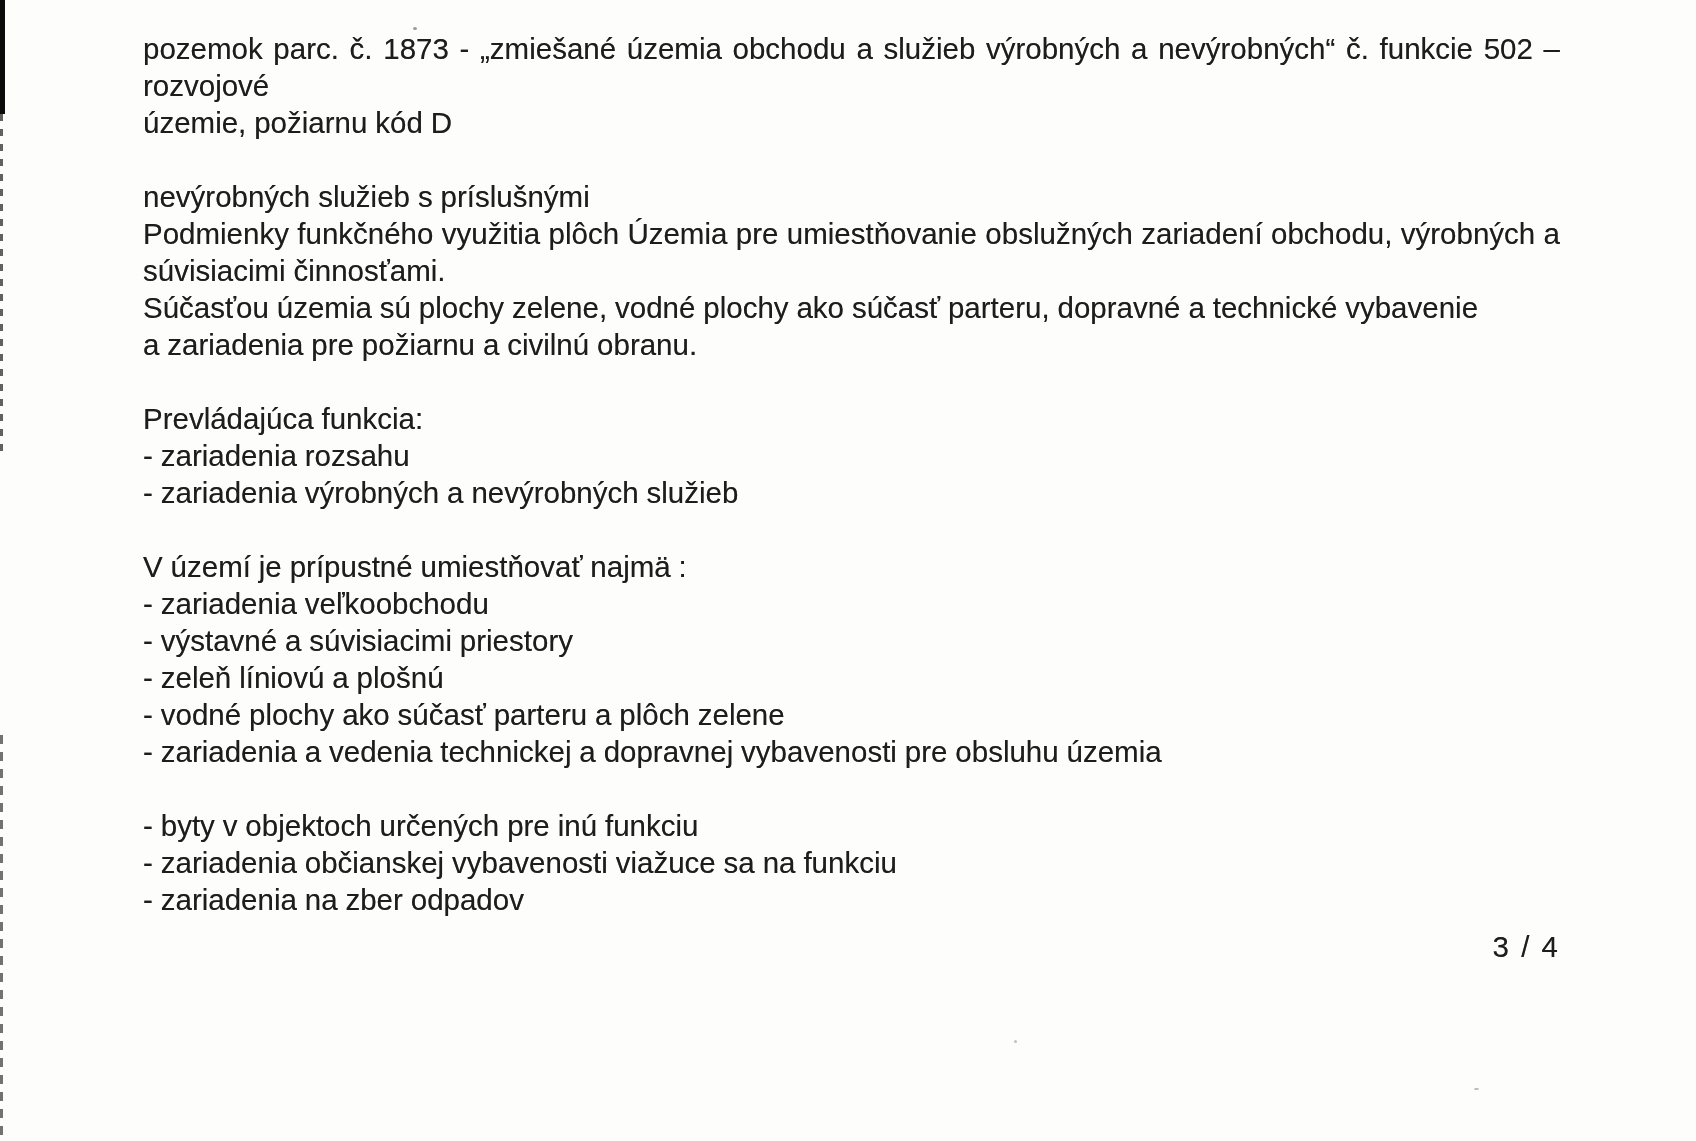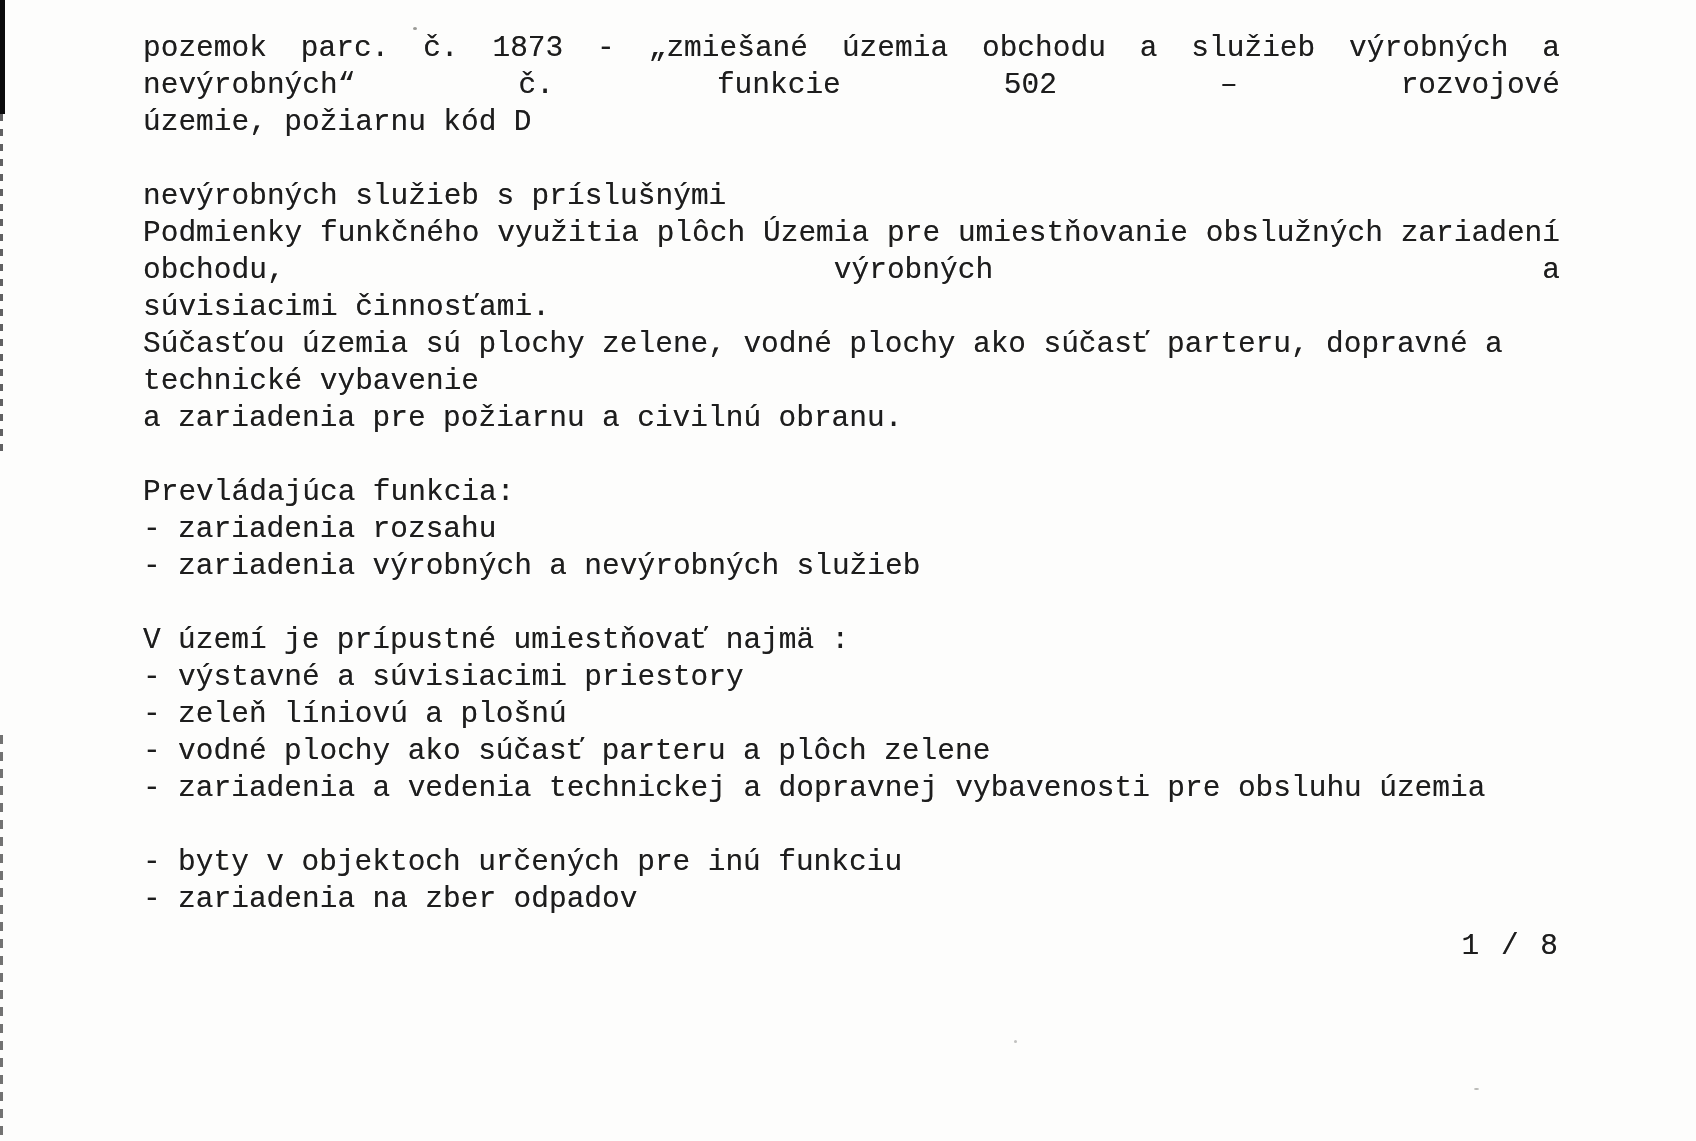--- a/index.html
+++ b/index.html
@@ -10,21 +10,21 @@
     margin:0;
     padding:0;
     background:var(--paper);
   }
   .page{
     position:relative;
     width:1696px;
     height:1141px;
     background:var(--paper);
     overflow:hidden;
-    font-family:Liberation Mono, monospace;
+    font-family:Liberation Sans, sans-serif;
     color:var(--ink);
   }
   
   .edge-seg{
     position:absolute;
     left:0;
   }
   .edge-top{
     top:0;height:114px;width:5px;
     background:#0b0b0c;
@@ -108,27 +108,29 @@
     </div>
 
     <div class="para">
       <div class="line">Prevládajúca funkcia:</div>
       <div class="line">- zariadenia rozsahu</div>
       <div class="line">- zariadenia výrobných a nevýrobných služieb</div>
     </div>
 
     <div class="para">
       <div class="line">V území je prípustné umiestňovať najmä :</div>
+      <div class="line">- zariadenia veľkoobchodu</div>
       <div class="line">- výstavné a súvisiacimi priestory</div>
       <div class="line">- zeleň líniovú a plošnú</div>
       <div class="line">- vodné plochy ako súčasť parteru a plôch zelene</div>
       <div class="line">- zariadenia a vedenia technickej a dopravnej vybavenosti pre obsluhu územia</div>
     </div>
 
     <div class="para">
       <div class="line">- byty v objektoch určených pre inú funkciu</div>
+      <div class="line">- zariadenia občianskej vybavenosti viažuce sa na funkciu</div>
       <div class="line">- zariadenia na zber odpadov</div>
     </div>
 
-    <div class="page-number">1 / 8</div>
+    <div class="page-number">3 / 4</div>
 
   </div>
 </div>
 
 </body></html>

